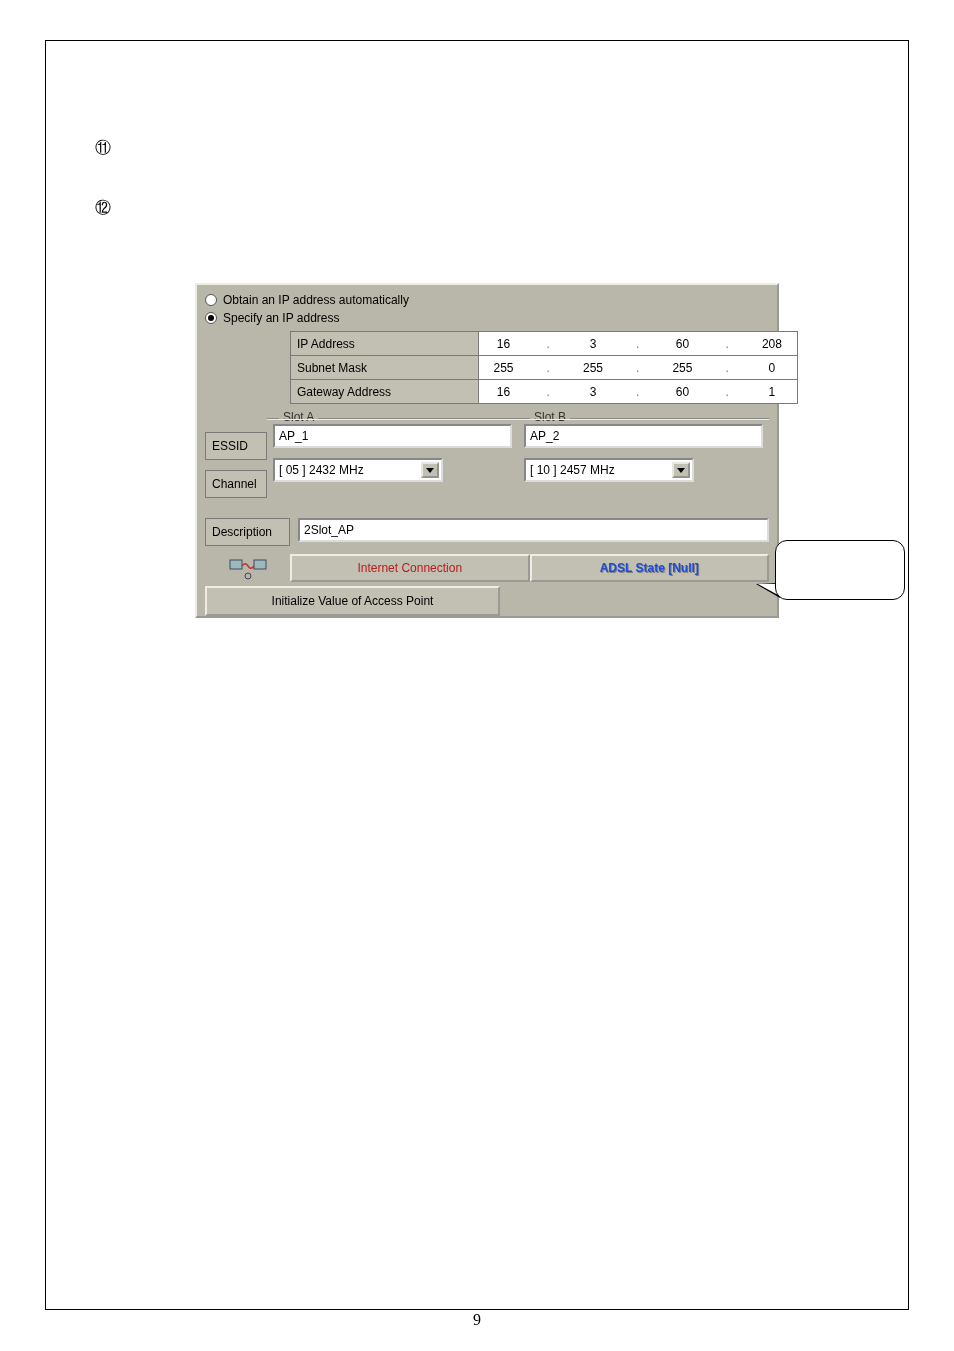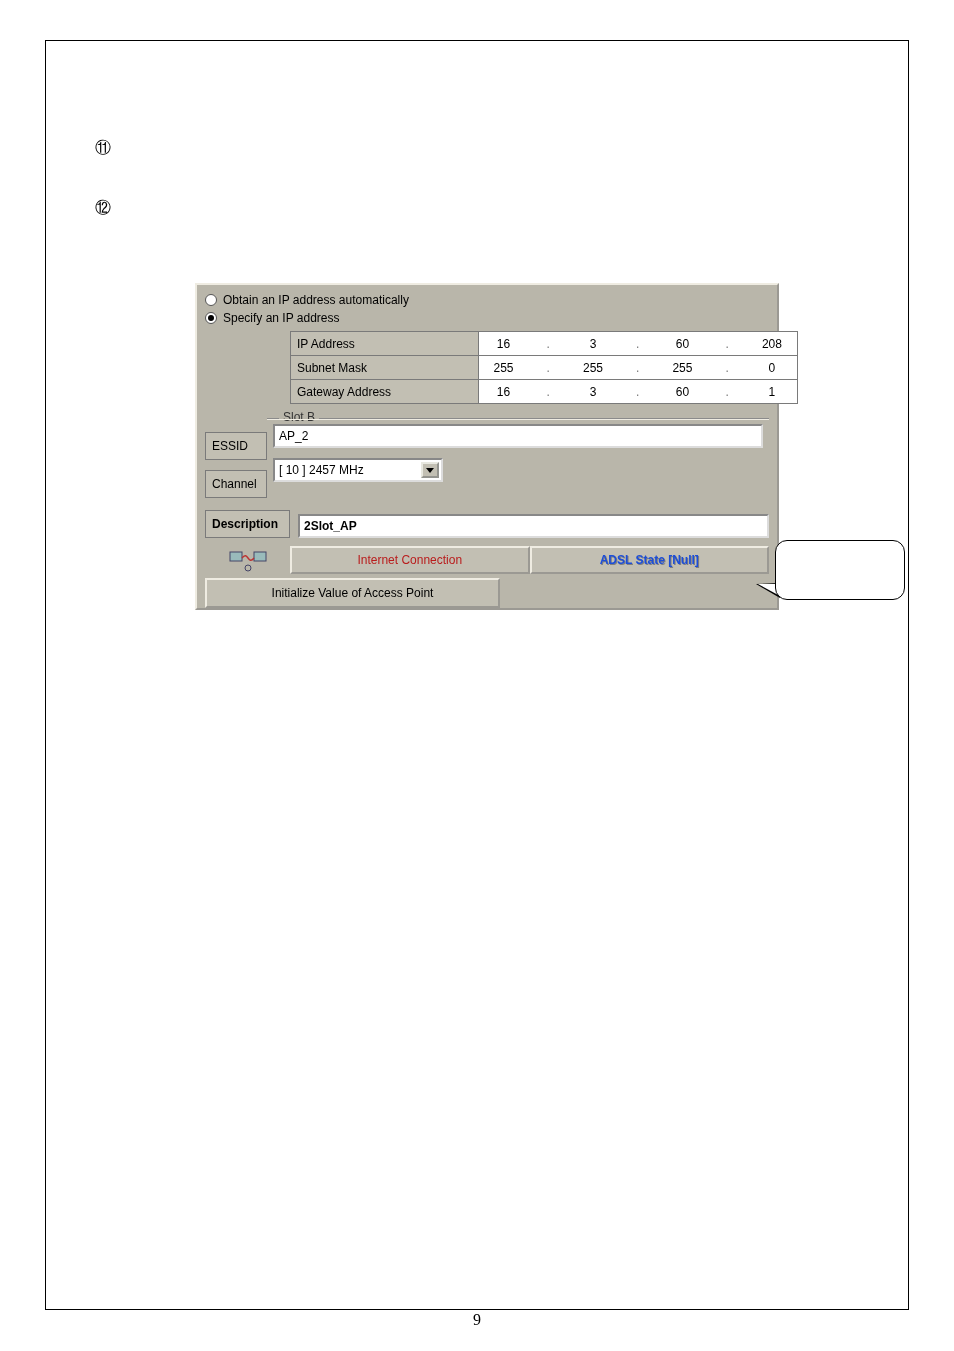--- a/index.html
+++ b/index.html
@@ -109,21 +109,21 @@
     padding-left:4px; position:relative; margin-bottom:10px;
   }
   .combo .arrow {
     position:absolute; right:2px; top:2px; bottom:2px; width:18px;
     border:2px outset #e8e8e0; background:#c2bfb3;
     display:flex; align-items:center; justify-content:center;
   }
   .combo .arrow .tri {
     width:0;height:0;border-left:4px solid transparent;border-right:4px solid transparent;border-top:5px solid #000;
   }
-  .desc-row { display:flex; align-items:flex-end; gap:0; margin-top:2px;font-weight:bold; }
+  .desc-row { display:flex; align-items:flex-start; gap:0; margin-top:10px; }
   .desc-row .rowlabel { margin-bottom:0; width:85px; }
   .desc-row .textbox { flex:1; margin-bottom:0; margin-left:8px; }
   .conn-row { display:flex; margin-top:8px; }
   .conn-icon {
     width:85px; height:28px; display:flex; align-items:center; justify-content:center;
   }
   .conn-btn {
     flex:1; border:2px outset #efece2; background:#c2bfb3;
     height:28px; display:flex; align-items:center; justify-content:center; color:#b91c1c;
   }
@@ -225,20 +225,30 @@
     </tr>
   </tbody>
     </table>
 
   <div class="slots-wrap">
     <div class="rowlabels">
       <div class="rowlabel">ESSID</div>
       <div class="rowlabel">Channel</div>
     </div>
     <div class="slotcol fieldset-line">
+      <span class="legend">Slot A</span>
+      <div class="textbox">AP_1</div>
+      <div class="combo">
+        <span>[ 05 ] 2432 MHz</span>
+        <span class="arrow">
+            <span class="tri"></span>
+          </span>
+      </div>
+    </div>
+    <div class="slotcol fieldset-line">
       <span class="legend">Slot B</span>
       <div class="textbox">AP_2</div>
       <div class="combo">
         <span>[ 10 ] 2457 MHz</span>
         <span class="arrow">
             <span class="tri"></span>
           </span>
       </div>
     </div>
   </div>

